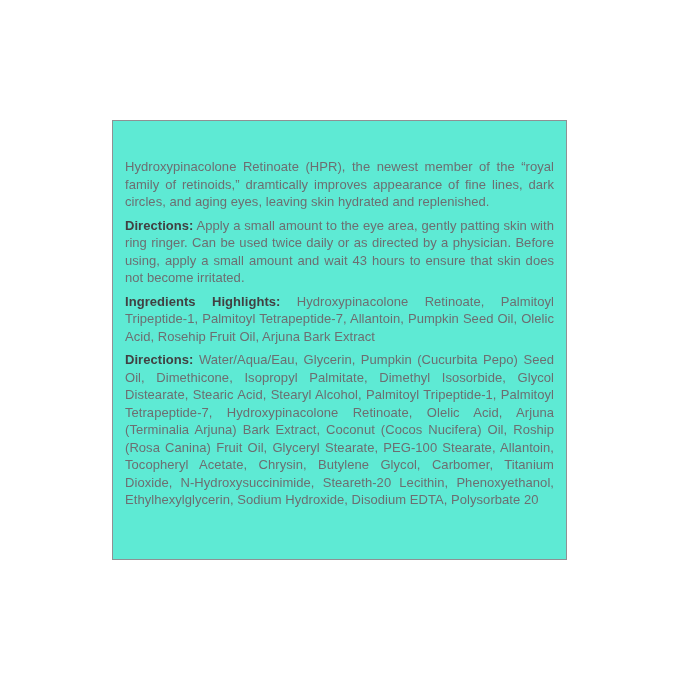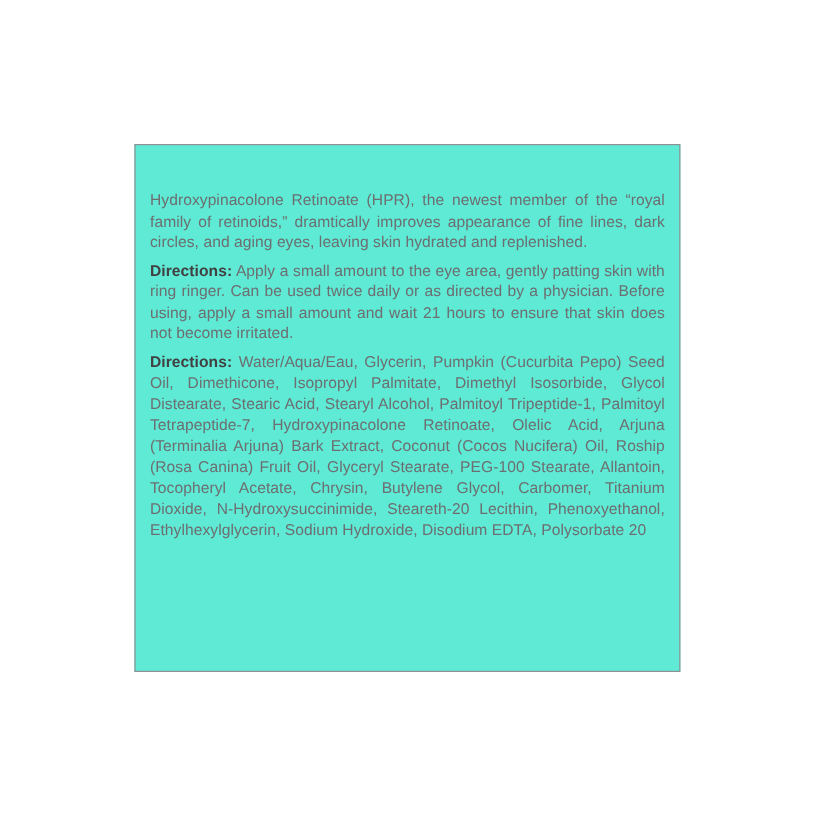--- a/index.html
+++ b/index.html
@@ -42,22 +42,26 @@
 <body>
 
 <div class="label-panel">
 
   <p class="para">
     <span>Hydroxypinacolone Retinoate (HPR), the newest member of the “royal family of retinoids,” dramtically improves appearance of fine lines, dark circles, and aging eyes, leaving skin hydrated and replenished.</span>
   </p>
 
   <p class="para">
     <strong>Directions:</strong>
-    <span>Apply a small amount to the eye area, gently patting skin with ring ringer. Can be used twice daily or as directed by a physician. Before using, apply a small amount and wait 21 hours to ensure that skin does not become irritated.</span>
+    <span>Apply a small amount to the eye area, gently patting skin with ring ringer. Can be used twice daily or as directed by a physician. Before using, apply a small amount and wait 43 hours to ensure that skin does not become irritated.</span>
   </p>
 
+  <p class="para">
+    <strong>Ingredients Highlights:</strong>
+    <span>Hydroxypinacolone Retinoate, Palmitoyl Tripeptide-1, Palmitoyl Tetrapeptide-7, Allantoin, Pumpkin Seed Oil, Olelic Acid, Rosehip Fruit Oil, Arjuna Bark Extract</span>
+  </p>
 
   <p class="para">
     <strong>Directions:</strong>
     <span>Water/Aqua/Eau, Glycerin, Pumpkin (Cucurbita Pepo) Seed Oil, Dimethicone, Isopropyl Palmitate, Dimethyl Isosorbide, Glycol Distearate, Stearic Acid, Stearyl Alcohol, Palmitoyl Tripeptide-1, Palmitoyl Tetrapeptide-7, Hydroxypinacolone Retinoate, Olelic Acid, Arjuna (Terminalia Arjuna) Bark Extract, Coconut (Cocos Nucifera) Oil, Roship (Rosa Canina) Fruit Oil, Glyceryl Stearate, PEG-100 Stearate, Allantoin, Tocopheryl Acetate, Chrysin, Butylene Glycol, Carbomer, Titanium Dioxide, N-Hydroxysuccinimide, Steareth-20 Lecithin, Phenoxyethanol, Ethylhexylglycerin, Sodium Hydroxide, Disodium EDTA, Polysorbate 20</span>
   </p>
 
 </div>
 
 </body></html>

